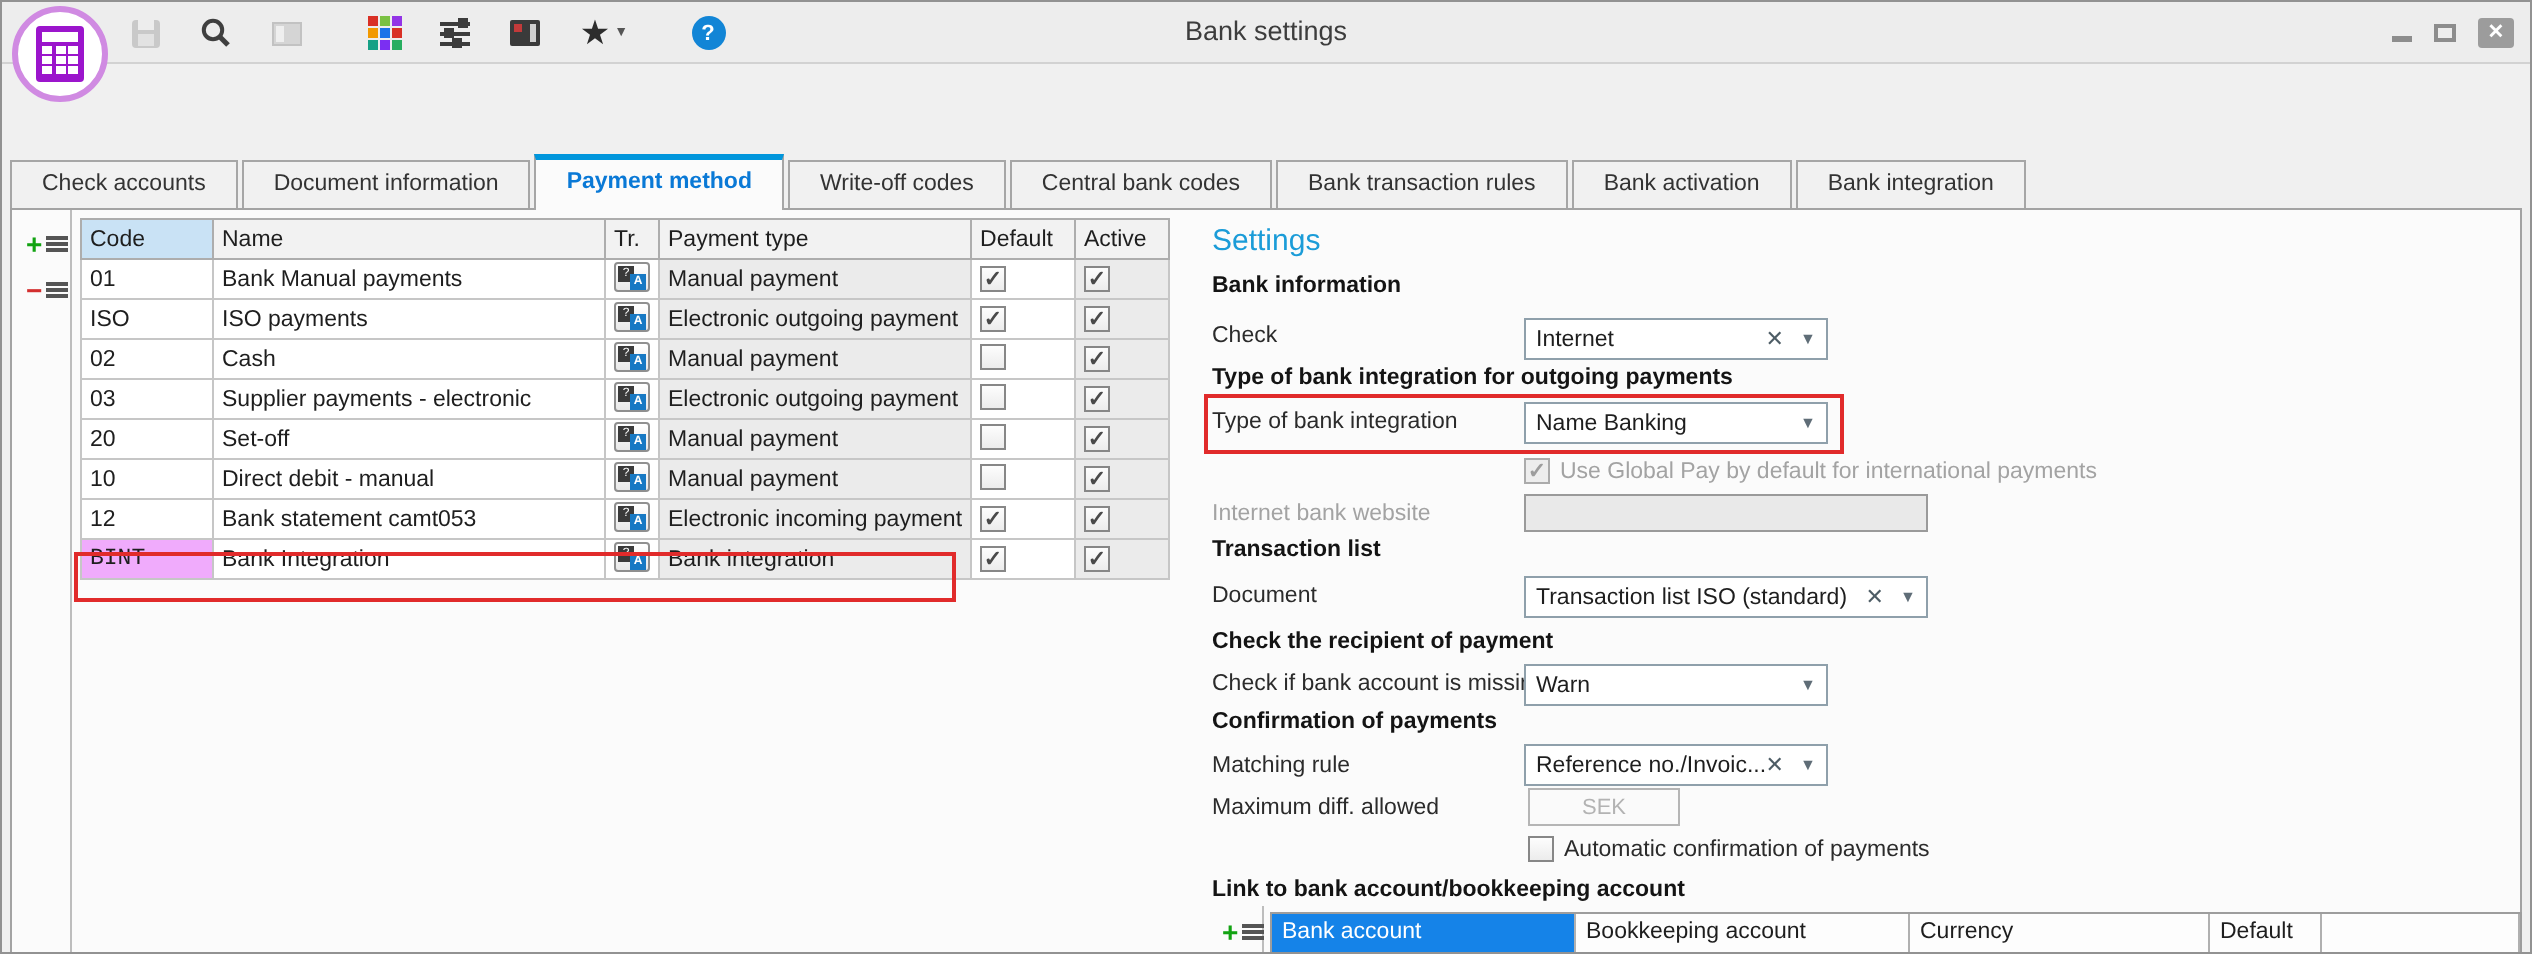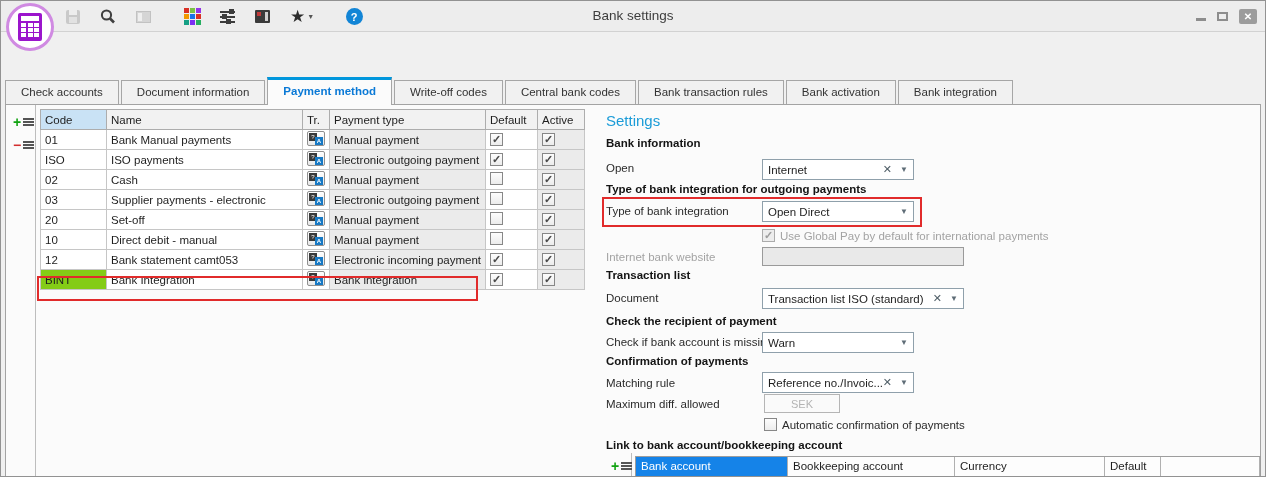--- a/index.html
+++ b/index.html
@@ -65,21 +65,21 @@
   table.pay{position:absolute;left:34px;top:4px;border-collapse:collapse;table-layout:fixed;
             font-size:11.5px;background:#fff;}
   table.pay th,table.pay td{border:1px solid #c6c6c6;height:20px;padding:0 4px;overflow:hidden;white-space:nowrap;
             font-weight:normal;text-align:left;color:#1e1e1e;}
   table.pay th{background:#f2f2f2;border-color:#adadad;}
   table.pay th.code-hdr{background:#c9e2f5;}
   table.pay{border:1px solid #9d9d9d;}
   td.c-pt,td.c-act{background:#ebebeb;}
   td.c-def,td.c-act{text-align:center;padding:0;}
   td.c-tr{padding:0;text-align:center;}
-  td.sel-cell{background:#84cc16;}
+  td.sel-cell{background:#f0abfc;font-family:Liberation Mono, monospace;}
   .cb{width:13px;height:13px;border:1px solid #878787;background:linear-gradient(#fdfdfd,#ececec);
       display:inline-flex;align-items:center;justify-content:center;font-size:11px;color:#4a4a4a;margin:0 auto;}
   .cb.checked:after{content:"✓";font-weight:bold;}
   .cb.disabled{border-color:#ababab;background:#ededed;color:#9d9d9d;}
   .tr-ico{width:18px;height:15px;border:1px solid #8f8f8f;border-radius:2px;background:linear-gradient(#fff,#e8e8e8);
           position:relative;display:inline-block;}
   .tr-ico .q{position:absolute;left:1px;top:1px;width:8px;height:8px;background:#3a3a3a;color:#fff;font-size:6px;
           line-height:8px;text-align:center;}
   .tr-ico .a{position:absolute;right:1px;bottom:0;width:8px;height:8px;background:#1779c4;color:#fff;font-size:6px;
           line-height:8px;text-align:center;font-weight:bold;}
@@ -297,31 +297,31 @@
     <td class="c-act"><span class="cb cb-act checked"></span></td>
   </tr>
         </tbody>
     </table>
     <div class="redbox" id="row-redbox" style="left: 31px; top: 171px; width: 441px; height: 25px;"></div>
 
     <div class="settings">
       <div class="abs st-title" style="left:0;top:7px">Settings</div>
       <div class="abs heading" style="left:0;top:32px">Bank information</div>
 
-      <div class="abs lbl" style="left:0;top:57px">Open</div>
+      <div class="abs lbl" style="left:0;top:57px">Check</div>
       <div class="dd" style="left:156px;top:54px;width:152px">
         <span class="dd-text">Internet</span>
         <span class="dd-x">✕</span>
         <span class="dd-arr">▼</span>
       </div>
 
       <div class="abs heading" style="left:0;top:78px">Type of bank integration for outgoing payments</div>
       <div class="abs lbl" style="left:0;top:100px">Type of bank integration</div>
       <div class="dd" style="left:156px;top:96px;width:152px">
-        <span class="dd-text">Open Direct</span>
+        <span class="dd-text">Name Banking</span>
         <span class="dd-arr">▼</span>
       </div>
       <div class="redbox" style="left:-4px;top:92px;width:320px;height:30px"></div>
 
       <div class="cbrow" style="left:156px;top:124px">
         <span class="cb disabled checked" id="cb-globalpay"></span>
         <span class="lbl dis">Use Global Pay by default for international payments</span>
       </div>
 
       <div class="abs lbl dis" style="left:0;top:146px">Internet bank website</div>

